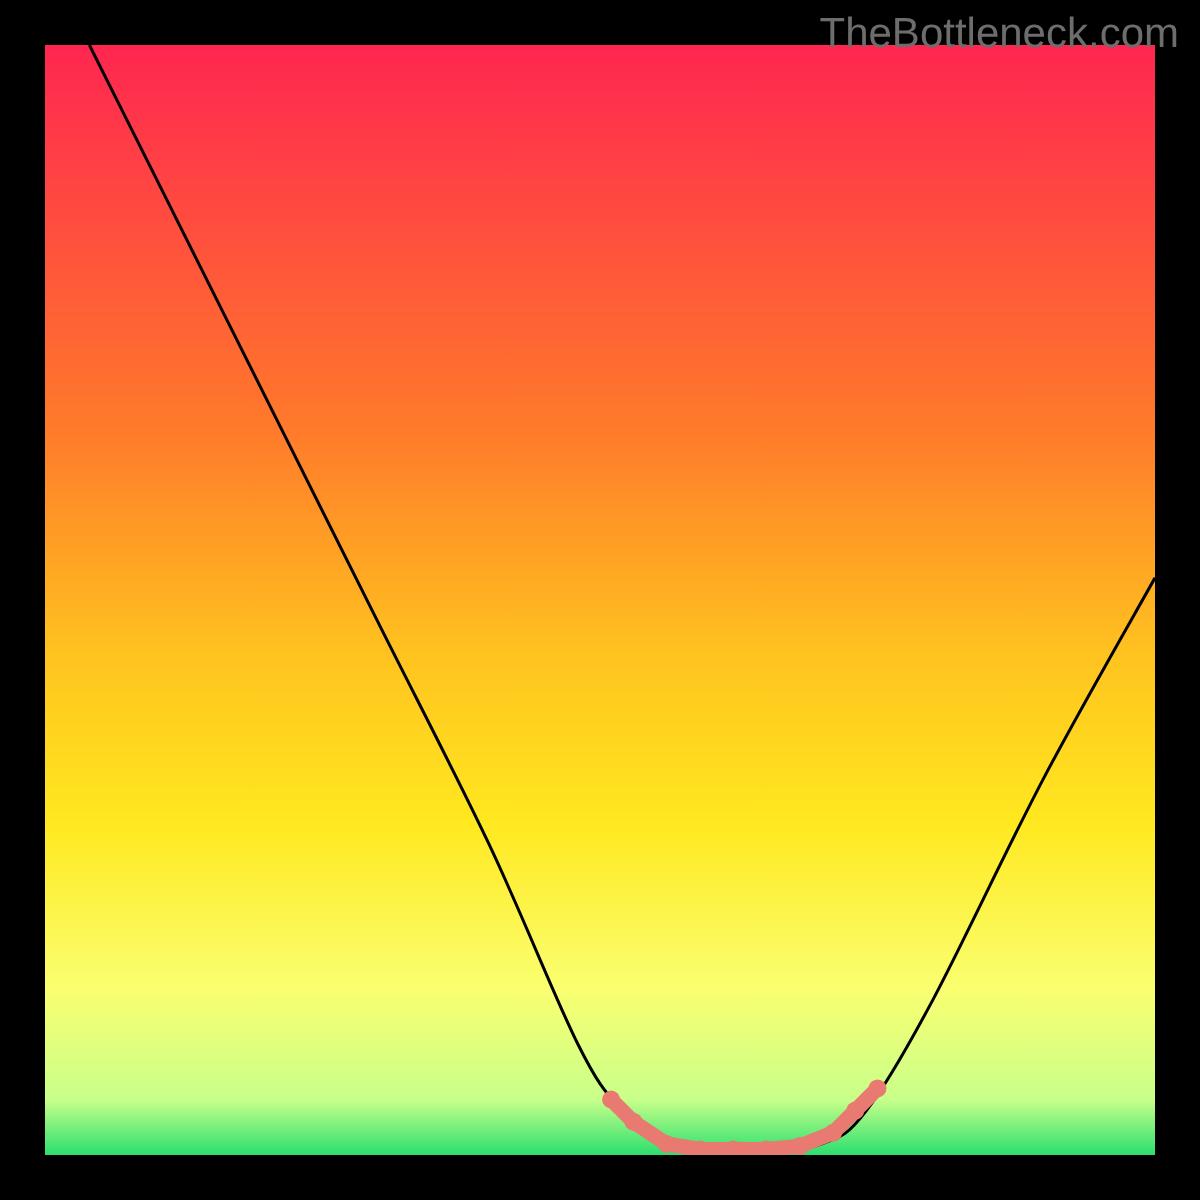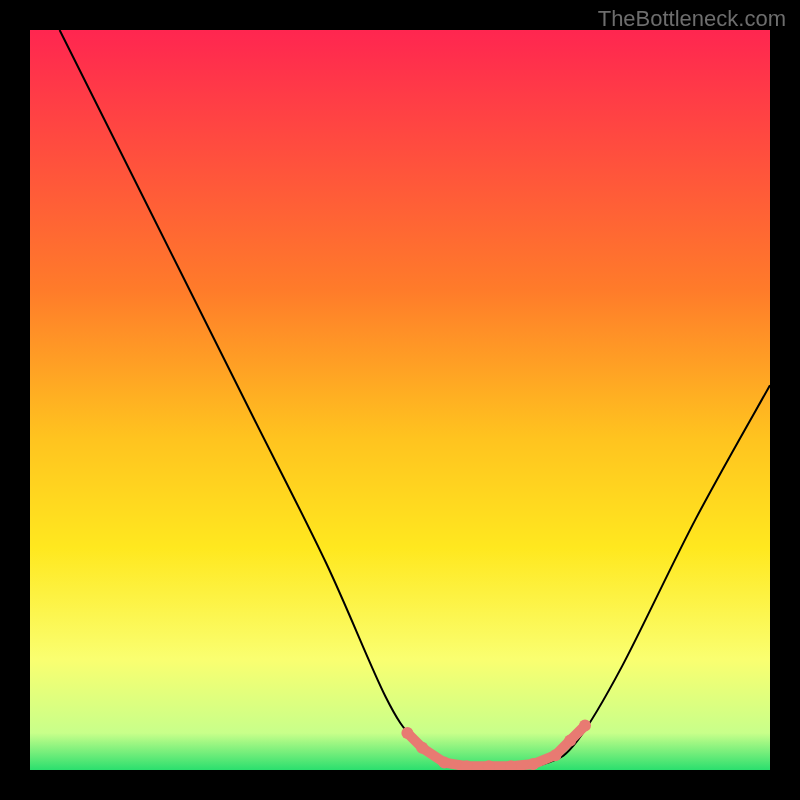--- a/index.html
+++ b/index.html
@@ -9,21 +9,21 @@
     height: 800px;
     background: #000;
     position: relative;
     font-family: Arial, sans-serif;
   }
   .watermark {
     position: absolute;
     top: 6px;
     right: 14px;
     color: #6d6d6d;
-    font-size: 22px;
+    font-size: 28px;
     font-weight: 500;
     z-index: 10;
   }
   .plot-area {
     position: absolute;
     top: 30px;
     left: 30px;
     width: 740px;
     height: 740px;
   }

